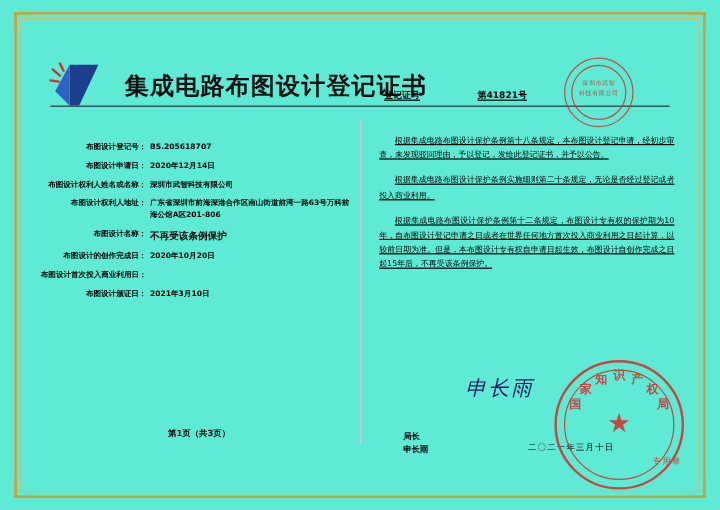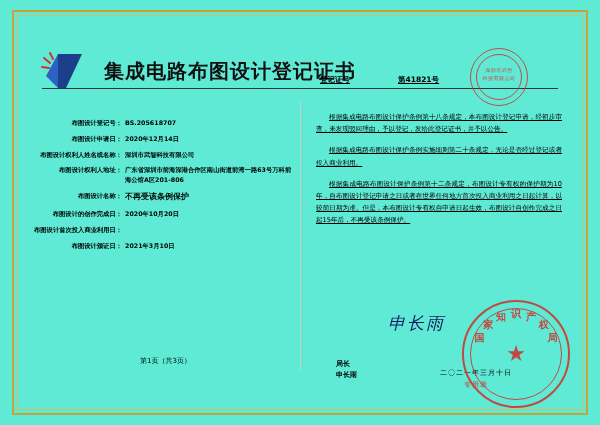--- a/index.html
+++ b/index.html
@@ -112,21 +112,21 @@
   .field .val.big {
     font-size: 8px;
     font-weight: bold;
   }
 
   .page-no {
     position: absolute;
     left: 140px;
     top: 356px;
     font-size: 7px;
-    font-weight: normal;
+    font-weight: bold;
     color: #000;
   }
 
   
   .divider {
     position: absolute;
     left: 300px;
     top: 100px;
     width: 1px;
     height: 270px;
@@ -254,21 +254,21 @@
     font-size: 10px;
     font-weight: bold;
     text-align: center;
     line-height: 16px;
     font-family: "DejaVu Sans", sans-serif;
   }
   .seal-big .bottom-txt {
     position: absolute;
     left: 0; right: 0;
     bottom: 16px;
-    text-align: left;
+    text-align: right;
     color: #d2322d;
     font-size: 7px;
     letter-spacing: 1px;
   }
 </style>
 </head>
 <body>
 
 <div class="page">
 

